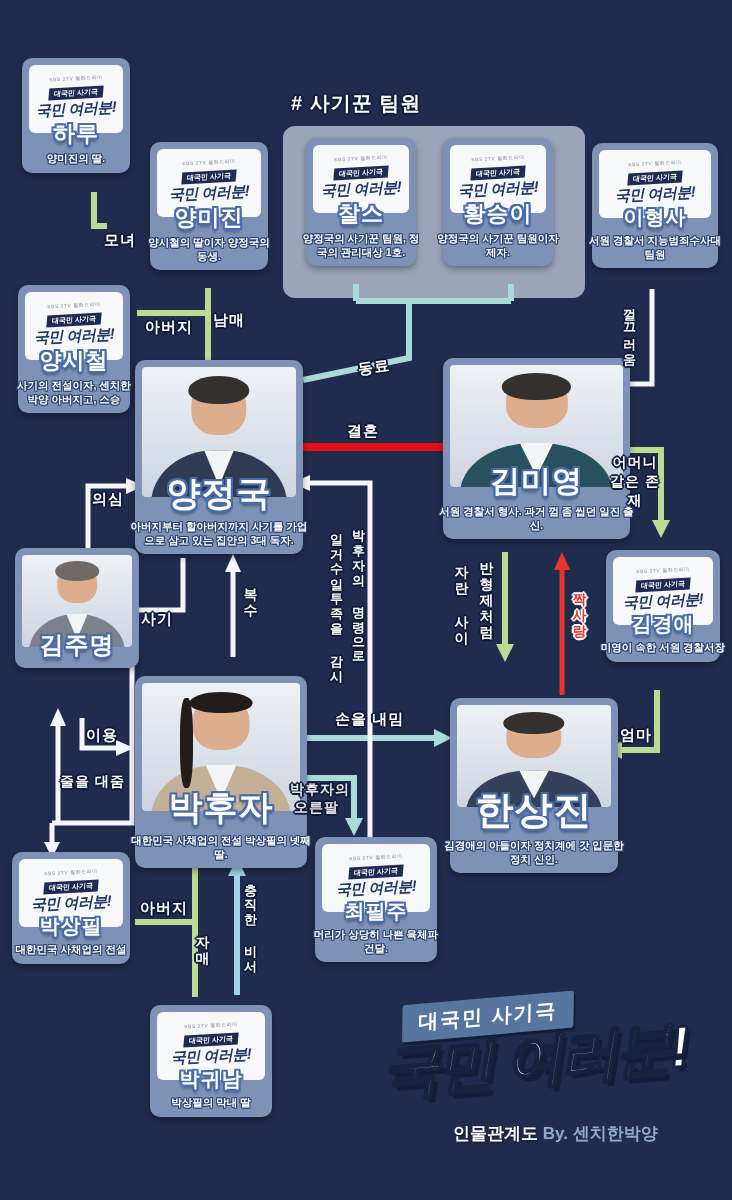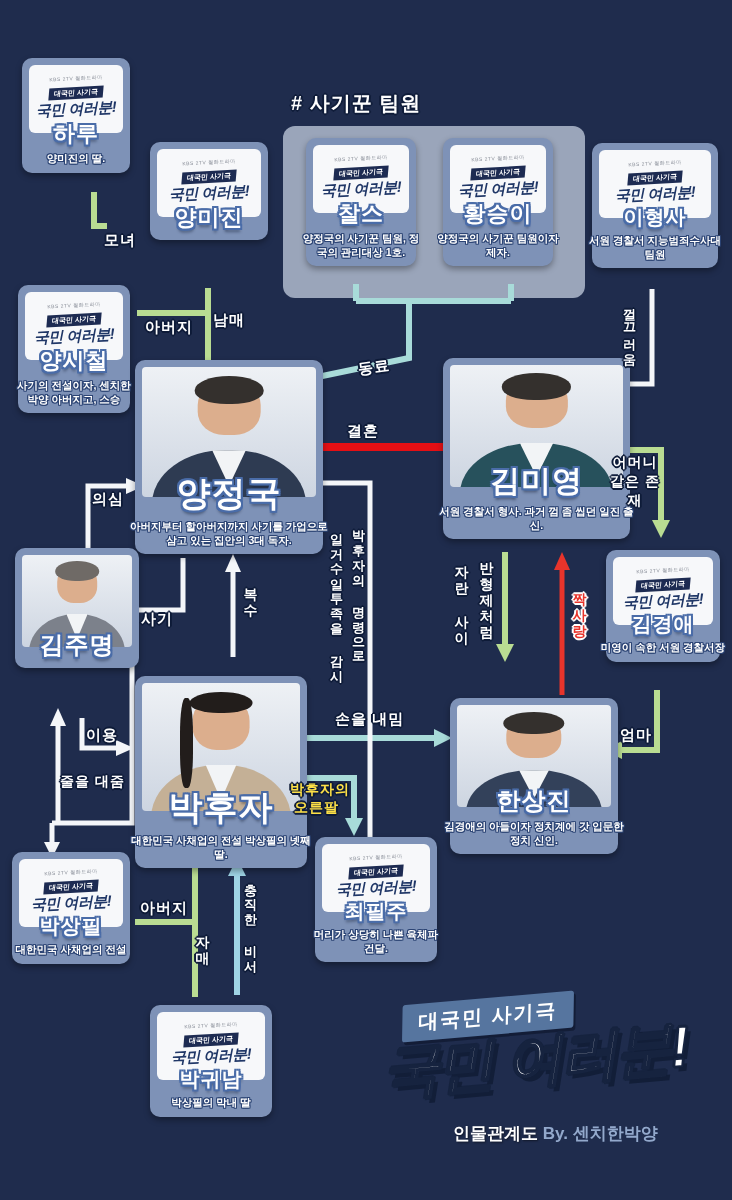--- a/index.html
+++ b/index.html
@@ -91,21 +91,21 @@
     text-shadow:-2px 0 #0e1b38,2px 0 #0e1b38,0 -2px #0e1b38,0 2px #0e1b38,
       -1px -1px #0e1b38,1px 1px #0e1b38,-1px 1px #0e1b38,1px -1px #0e1b38;
   }
   .vlbl{
     writing-mode:vertical-rl;text-orientation:upright;letter-spacing:2px;
     font-size:14px;
   }
   .lbl-red{color:#e8342b;
     text-shadow:-2px 0 #fff,2px 0 #fff,0 -2px #fff,0 2px #fff,
       -1px -1px #fff,1px 1px #fff,-1px 1px #fff,1px -1px #fff;}
-  .lbl-teal{color:#fde047;}
+  .lbl-teal{color:#e5e5e5;}
   .lbl-multiline{white-space:normal;text-align:center;line-height:1.35;}
   
   .f-badge{
     position:absolute;left:402px;top:998px;z-index:4;background:#56759f;color:#fff;
     font-weight:900;font-size:20px;letter-spacing:2px;padding:5px 16px;
     transform:rotate(-5deg) skewX(-6deg);border-radius:3px;
     box-shadow:2px 3px 0 rgba(10,18,38,.55);
   }
   .f-title{
     position:absolute;left:382px;top:1022px;z-index:4;color:#fff;
@@ -190,20 +190,21 @@
   <div class="cdesc">양미진의 딸.</div>
 </div>
 
 <div class="card" style="left:150px;top:142px;width:118px;">
   <div class="logobox">
     <div class="lg-bc">KBS 2TV 월화드라마</div>
     <div class="lg-badge">대국민 사기극</div>
     <div class="lg-title">국민 여러분!</div>
   </div>
   <div class="cname">양미진</div>
+  <div class="cdesc">양시철의 딸이자 양정국의 동생.</div>
 </div>
 
 <div class="card" style="left:306px;top:138px;width:110px;">
   <div class="logobox">
     <div class="lg-bc">KBS 2TV 월화드라마</div>
     <div class="lg-badge">대국민 사기극</div>
     <div class="lg-title">국민 여러분!</div>
   </div>
   <div class="cname">찰스</div>
   <div class="cdesc">양정국의 사기꾼 팀원, 정국의 관리대상 1호.</div>
@@ -232,21 +233,21 @@
 <div class="card" style="left:18px;top:285px;width:112px;">
   <div class="logobox">
     <div class="lg-bc">KBS 2TV 월화드라마</div>
     <div class="lg-badge">대국민 사기극</div>
     <div class="lg-title">국민 여러분!</div>
   </div>
   <div class="cname">양시철</div>
   <div class="cdesc">사기의 전설이자, 센치한박양 아버지고, 스승</div>
 </div>
 
-<div class="card photo-card" style="left:135px;top:360px;width:188px;">
+<div class="card photo-card" style="left:135px;top:360px;width:168px;">
   <div class="photo p-jungkook" style="height:130px;">
     <div class="head"></div>
     <div class="torso"></div>
   </div>
   <div class="cname" style="font-size:34px;">양정국</div>
   <div class="cdesc">아버지부터 할아버지까지 사기를 가업으로 삼고 있는 집안의 3대 독자.</div>
 </div>
 
 <div class="card photo-card p-miyoung" style="left:443px;top:358px;width:187px;">
   <div class="photo" style="height:122px;">
@@ -282,21 +283,21 @@
   </div>
   <div class="cname" style="font-size:34px;">박후자</div>
   <div class="cdesc">대한민국 사채업의 전설 박상필의 넷째 딸.</div>
 </div>
 
 <div class="card photo-card p-sangjin" style="left:450px;top:698px;width:168px;">
   <div class="photo" style="height:102px;">
     <div class="head"></div>
     <div class="torso"></div>
   </div>
-  <div class="cname" style="font-size:24px;margin-top:-22px;">한상진</div>
+  <div class="cname" style="font-size:38px;margin-top:-22px;">한상진</div>
   <div class="cdesc">김경애의 아들이자 정치계에 갓 입문한 정치 신인.</div>
 </div>
 
 <div class="card" style="left:12px;top:852px;width:118px;">
   <div class="logobox">
     <div class="lg-bc">KBS 2TV 월화드라마</div>
     <div class="lg-badge">대국민 사기극</div>
     <div class="lg-title">국민 여러분!</div>
   </div>
   <div class="cname" style="font-size:20px;">박상필</div>

